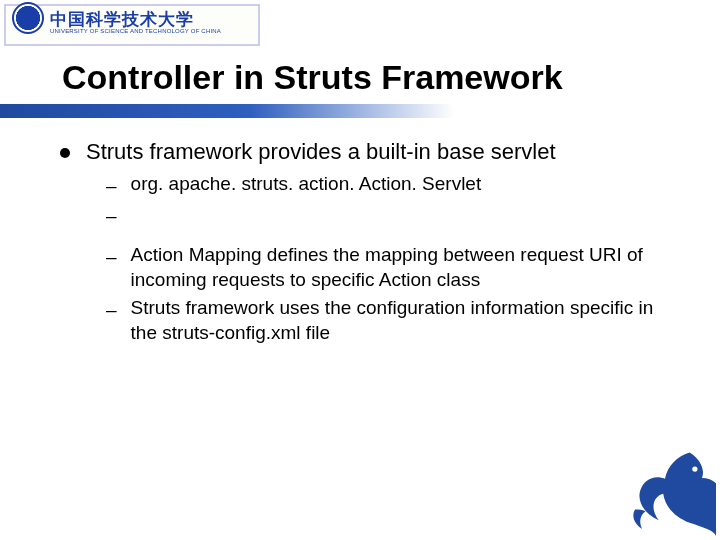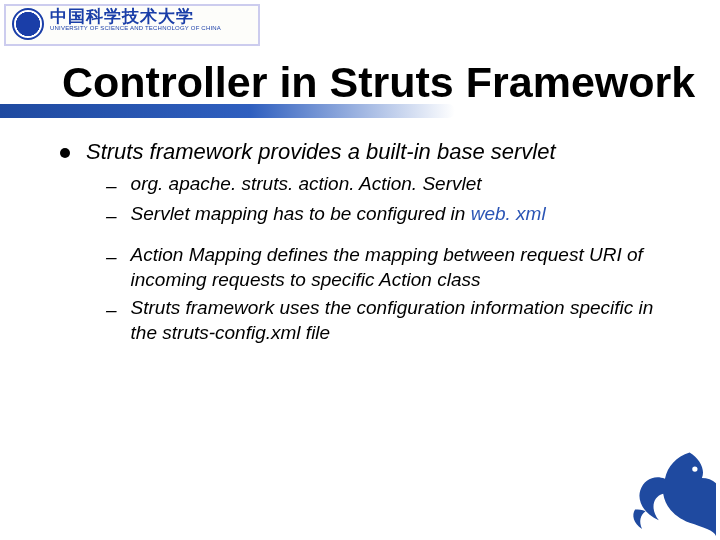--- a/index.html
+++ b/index.html
@@ -15,23 +15,23 @@
   }
   .logo-bar {
     position: absolute;
     top: 4px;
     left: 4px;
     width: 256px;
     height: 42px;
     background: #fdfdfa;
     border: 2px solid #ccccee;
     display: flex;
-    align-items: flex-start;
+    align-items: flex-end;
     gap: 6px;
-    padding: 2px 6px;
+    padding: 10px 6px;
     box-sizing: border-box;
   }
   .logo-seal {
     width: 32px;
     height: 32px;
     border-radius: 50%;
     background: radial-gradient(circle at 50% 50%, #1a3ea8 0 60%, #fff 62% 100%);
     border: 2px solid #1a3ea8;
     box-sizing: border-box;
   }
@@ -49,42 +49,41 @@
   }
   .logo-en {
     font-size: 6px;
     color: #1a3ea8;
     letter-spacing: 0.2px;
   }
   .slide-title {
     position: absolute;
     top: 58px;
     left: 62px;
-    font-size: 43px;
+    font-size: 34px;
     font-weight: bold;
     color: #000;
   }
   .title-underline {
     position: absolute;
     top: 104px;
     left: 0;
     width: 455px;
     height: 14px;
     background: linear-gradient(to right, #1f4aa0 0%, #2f5fbf 55%, rgba(47,95,191,0) 100%);
     border-top-right-radius: 7px;
     border-bottom-right-radius: 7px;
   }
   .content {
     position: absolute;
     top: 138px;
     left: 60px;
     width: 600px;
     font-size: 22px;
     line-height: 1.25;
-    font-style: italic;
   }
   .lvl1 {
     display: flex;
     margin-bottom: 6px;
   }
   .lvl1 .dot {
     width: 10px;
     height: 10px;
     background: #000;
     border-radius: 50%;
@@ -137,23 +136,20 @@
     <div class="dot"></div>
     <div>Struts framework provides a built-in base servlet</div>
   </div>
   <div class="lvl2-group">
     <div class="lvl2">
       <div class="dash">–</div>
       <div>org. apache. struts. action. Action. Servlet</div>
     </div>
     <div class="lvl2">
       <div class="dash">–</div>
-      <div>
-        <span>Servlet mapping has to be configured in </span><span class="accent">web. xml</span>
-      </div>
     </div>
   </div>
 
   <div class="lvl2-group">
     <div class="lvl2">
       <div class="dash">–</div>
       <div>Action Mapping defines the mapping between request URI of incoming requests to specific Action class</div>
     </div>
     <div class="lvl2">
       <div class="dash">–</div>

